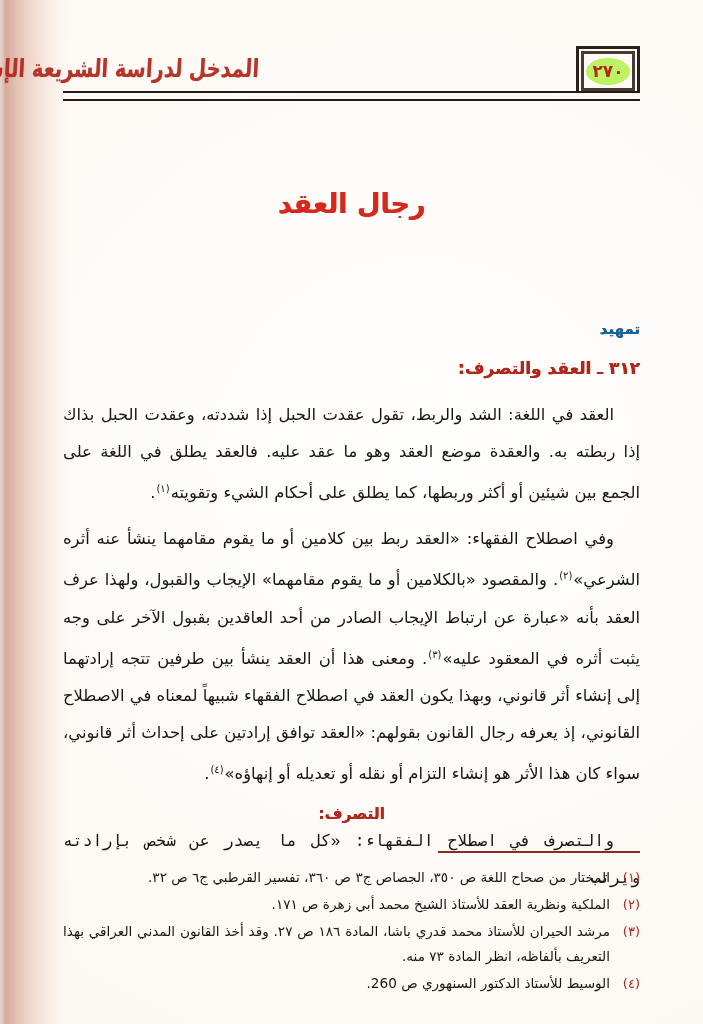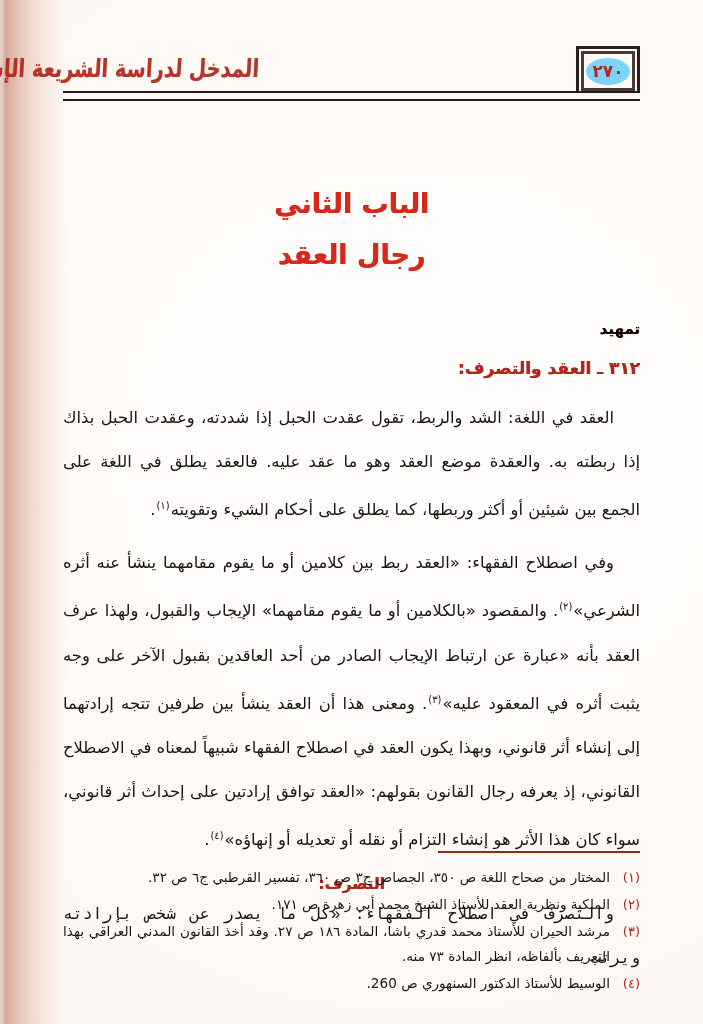--- a/index.html
+++ b/index.html
@@ -105,21 +105,21 @@
     border: 3px solid #2b1f1c;
     box-shadow: inset 0 0 0 2px #fdfaf6, inset 0 0 0 5px #4a3833;
     display: flex;
     align-items: center;
     justify-content: center;
   }
   .page-number-oval {
     width: 44px;
     height: 27px;
     border-radius: 50%;
-    background: #7dd3fc;
+    background: #bef264;
     display: flex;
     align-items: center;
     justify-content: center;
     color: #b0271c;
     font-size: 17px;
     font-weight: bold;
     letter-spacing: 0px;
     line-height: 1;
   }
 
@@ -150,21 +150,21 @@
     letter-spacing: 0.5px;
     text-shadow: 0.5px 0 0 #d6291b;
   }
   .chapter-title .line1 { margin-bottom: 20px; }
 
   
   .preface-head {
     position: absolute;
     top: 320px;
     right: 63px;
-    color: #000000;
+    color: #0369a1;
     font-size: 15px;
     font-weight: bold;
     text-shadow: 0.4px 0 0 #b0271c;
     text-align: center;
   }
 
   .section-head {
     position: absolute;
     top: 358px;
     right: 63px;
@@ -178,21 +178,21 @@
   .body-block {
     position: absolute;
     top: 396px;
     right: 63px;
     left: 63px;
   }
 
   .para {
     color: #1b1512;
     font-size: 16.4px;
-    line-height: 44px;
+    line-height: 37px;
     text-align: justify;
     text-justify: inter-word;
     text-indent: 26px;
     margin: 0 0 9px 0;
     font-family: "DejaVu Sans", "Liberation Sans", sans-serif;
   }
   .para.tight { margin-bottom: 0; font-family: Liberation Mono, monospace; }
 
   .sup-ref {
     color: #1b1512;
@@ -258,21 +258,20 @@
     <div class="running-head">
       <div class="book-title-art">المدخل لدراسة الشريعة الإسلامية</div>
 
       <div class="page-number-box">
         <div class="page-number-oval">٢٧٠</div>
       </div>
     </div>
     <div class="header-rule"></div>
 
     <div class="chapter-title">
-      <div class="line1">الباب الثاني</div>
       <div class="line2">رجال العقد</div>
     </div>
 
     <div class="preface-head">تمهيد</div>
     <div class="section-head">٣١٢ ـ العقد والتصرف:</div>
 
     <div class="body-block">
 
       <p class="para"><span>العقد في اللغة: الشد والربط، تقول عقدت الحبل إذا شددته، وعقدت الحبل بذاك إذا ربطته به. والعقدة موضع العقد وهو ما عقد عليه. فالعقد يطلق في اللغة على الجمع بين شيئين أو أكثر وربطها، كما يطلق على أحكام الشيء وتقويته</span><span class="sup-ref">(١)</span><span>.</span></p>
 

